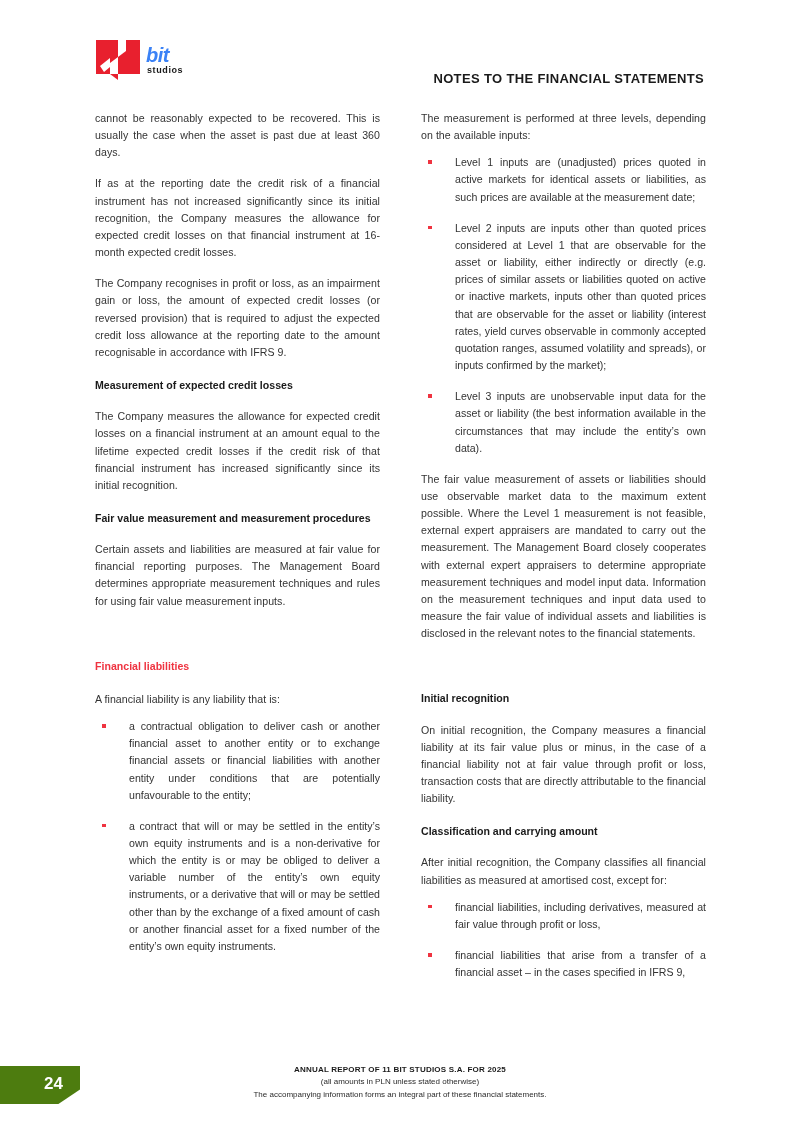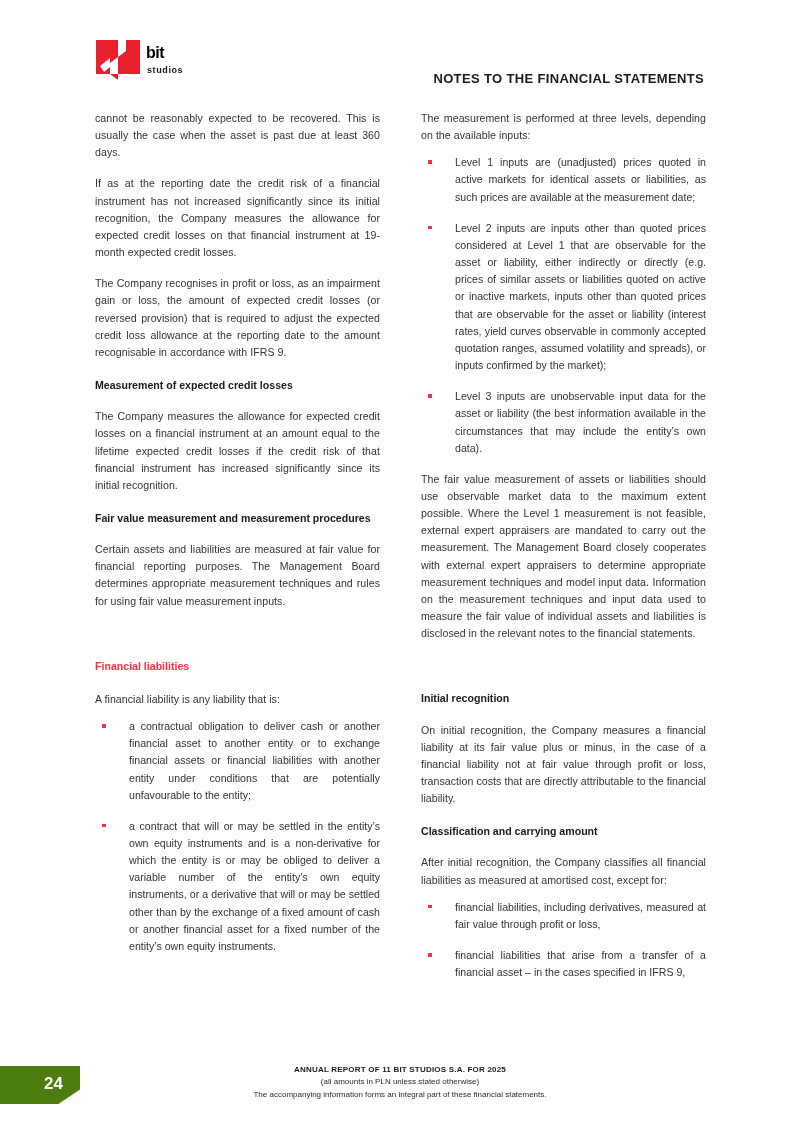--- a/index.html
+++ b/index.html
@@ -35,25 +35,26 @@
     position: absolute;
     left: 0;
     top: 0;
     width: 48px;
     height: 40px;
   }
   .logo-word {
     position: absolute;
     left: 50px;
     top: 5px;
-    font-size: 16px;
+    font-size: 20px;
     font-weight: bold;
     letter-spacing: -0.5px;
-    color: #000000;
+    color: #3b82f6;
     line-height: 1;
+    font-style: italic;
   }
   .logo-sub {
     position: absolute;
     left: 51px;
     top: 26px;
     font-size: 9px;
     font-weight: bold;
     letter-spacing: 0.6px;
     color: #1a1a1a;
     line-height: 1;
@@ -189,21 +190,21 @@
     </svg>
     <div class="logo-word">bit</div>
     <div class="logo-sub">studios</div>
   </div>
   <div class="header-title">NOTES TO THE FINANCIAL STATEMENTS</div>
 </div>
 
 <div class="col col-left">
 
   <p class="body-text">cannot be reasonably expected to be recovered. This is usually the case when the asset is past due at least 360 days.</p>
-  <p class="body-text">If as at the reporting date the credit risk of a financial instrument has not increased significantly since its initial recognition, the Company measures the allowance for expected credit losses on that financial instrument at 19-month expected credit losses.</p>
+  <p class="body-text">If as at the reporting date the credit risk of a financial instrument has not increased significantly since its initial recognition, the Company measures the allowance for expected credit losses on that financial instrument at 16-month expected credit losses.</p>
   <p class="body-text">The Company recognises in profit or loss, as an impairment gain or loss, the amount of expected credit losses (or reversed provision) that is required to adjust the expected credit loss allowance at the reporting date to the amount recognisable in accordance with IFRS 9.</p>
 
   <h3 class="sub-head nojust">Measurement of expected credit losses</h3>
 
   <p class="body-text">The Company measures the allowance for expected credit losses on a financial instrument at an amount equal to the lifetime expected credit losses if the credit risk of that financial instrument has increased significantly since its initial recognition.</p>
 
   <h3 class="sub-head">Fair value measurement and measurement procedures</h3>
 
   <p class="body-text">Certain assets and liabilities are measured at fair value for financial reporting purposes. The Management Board determines appropriate measurement techniques and rules for using fair value measurement inputs.</p>
 

